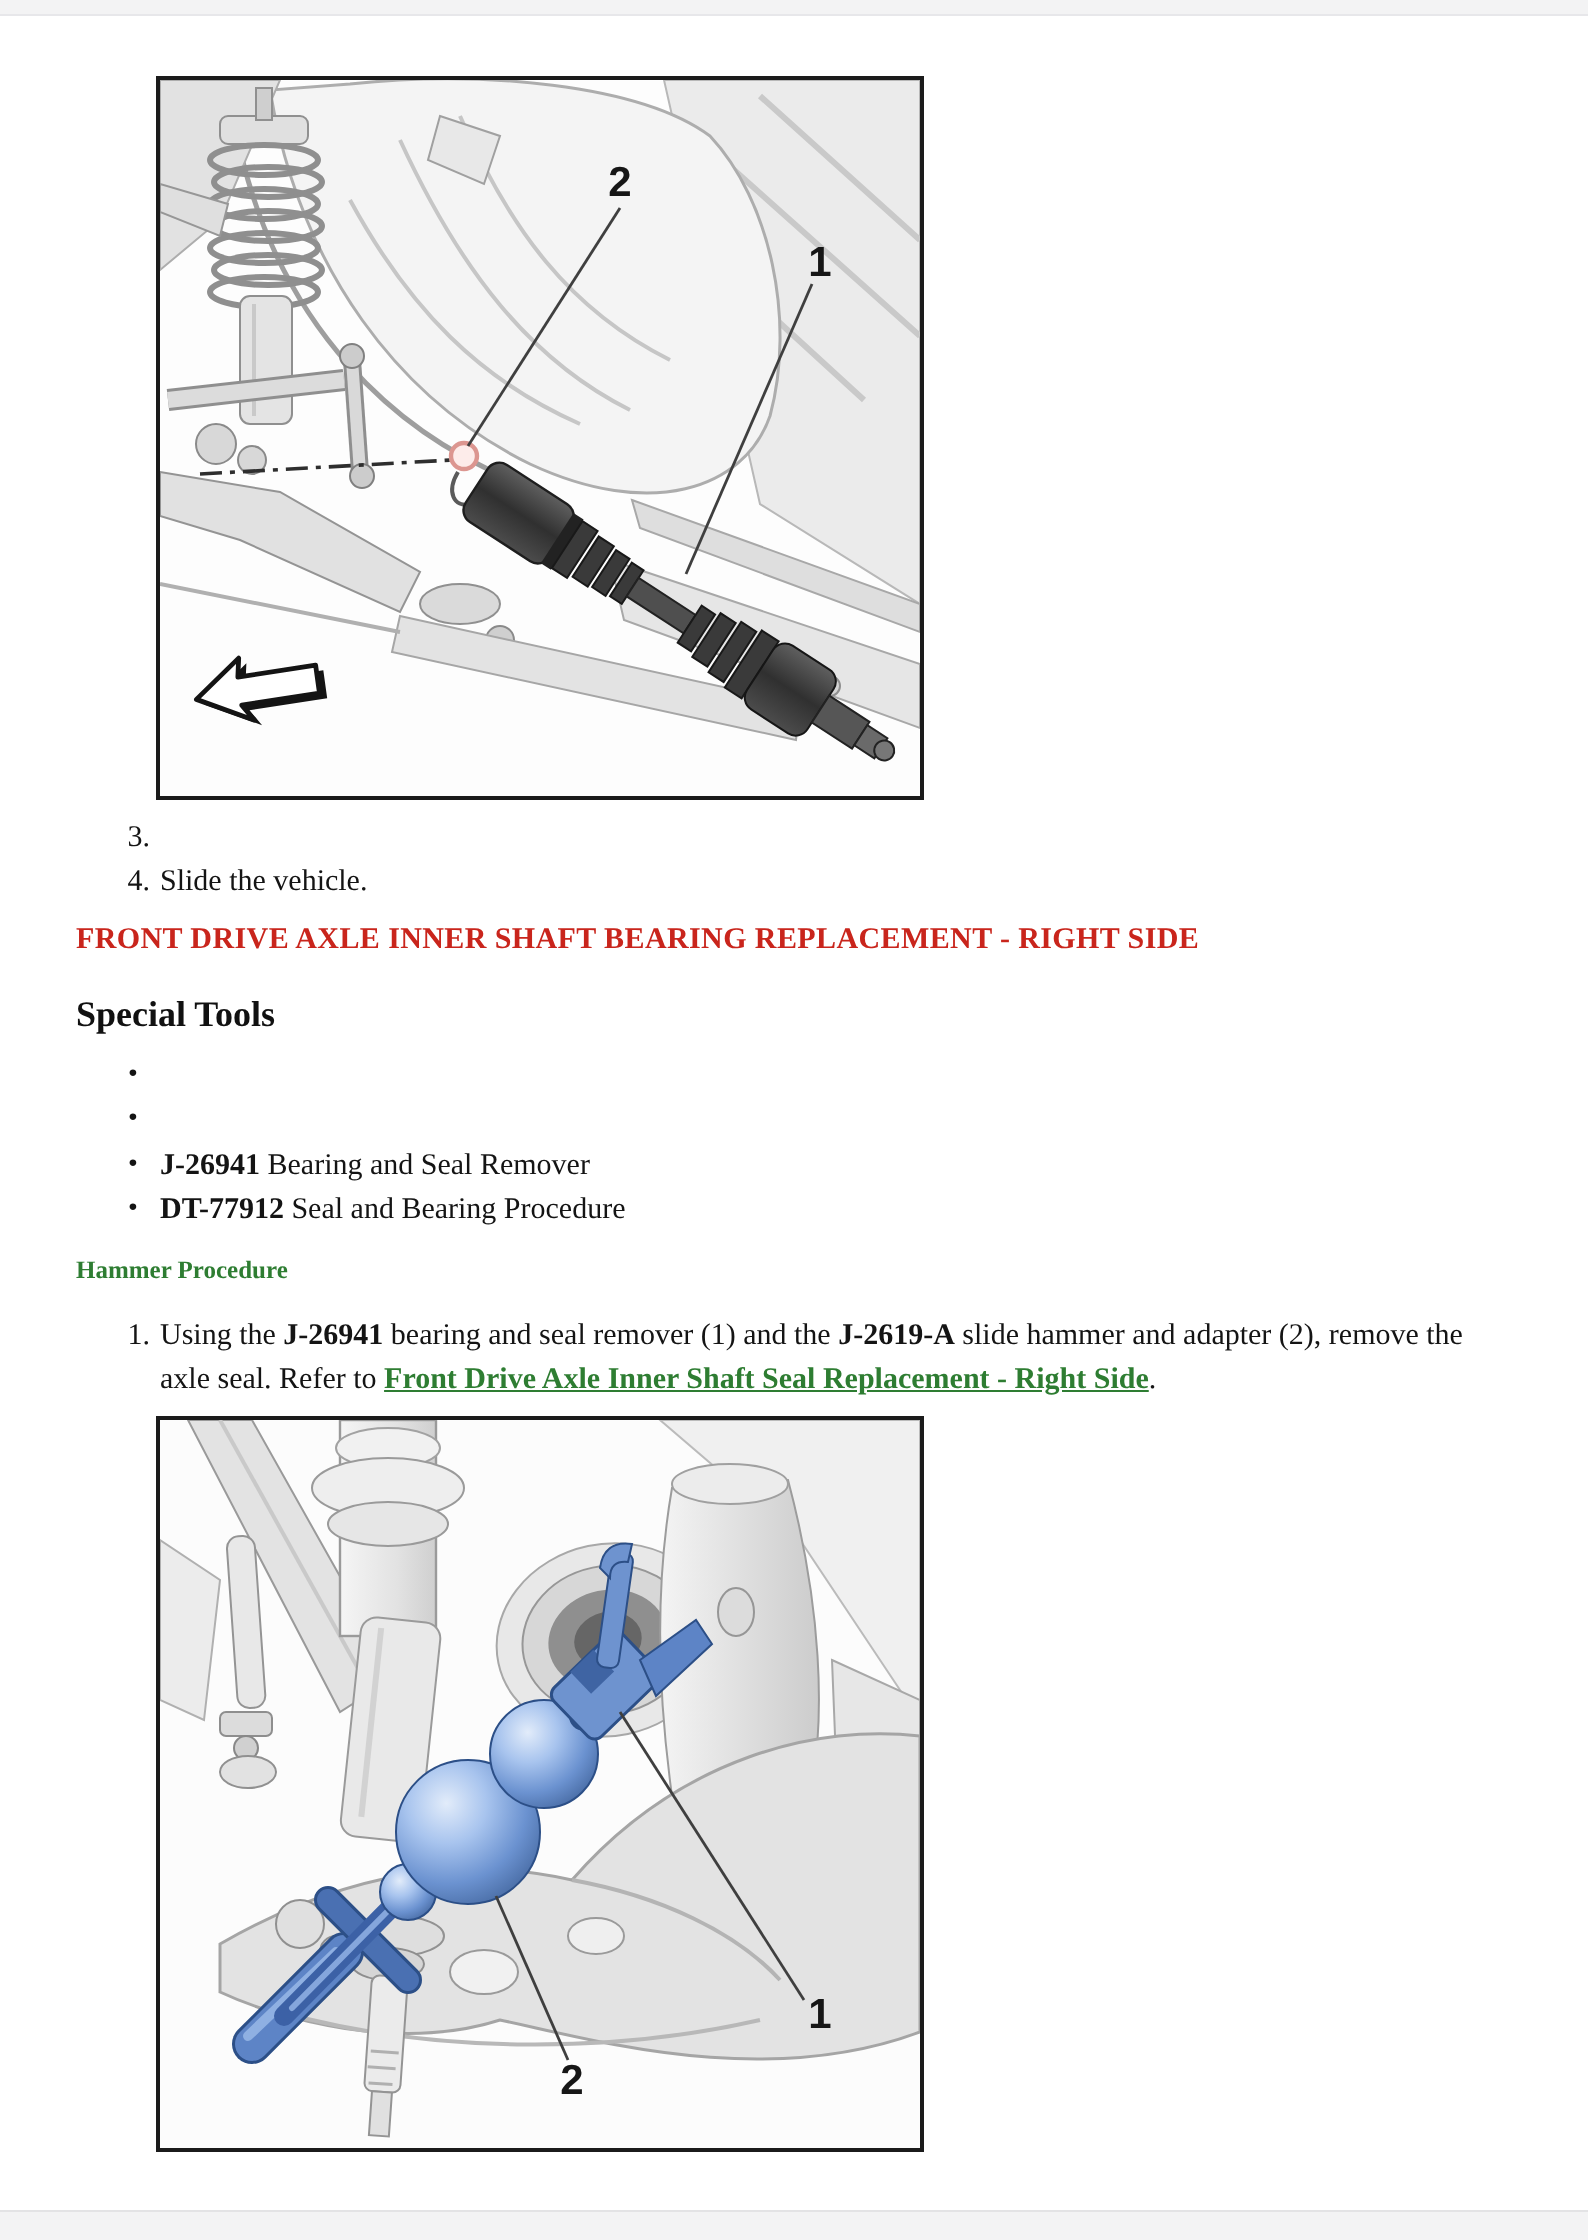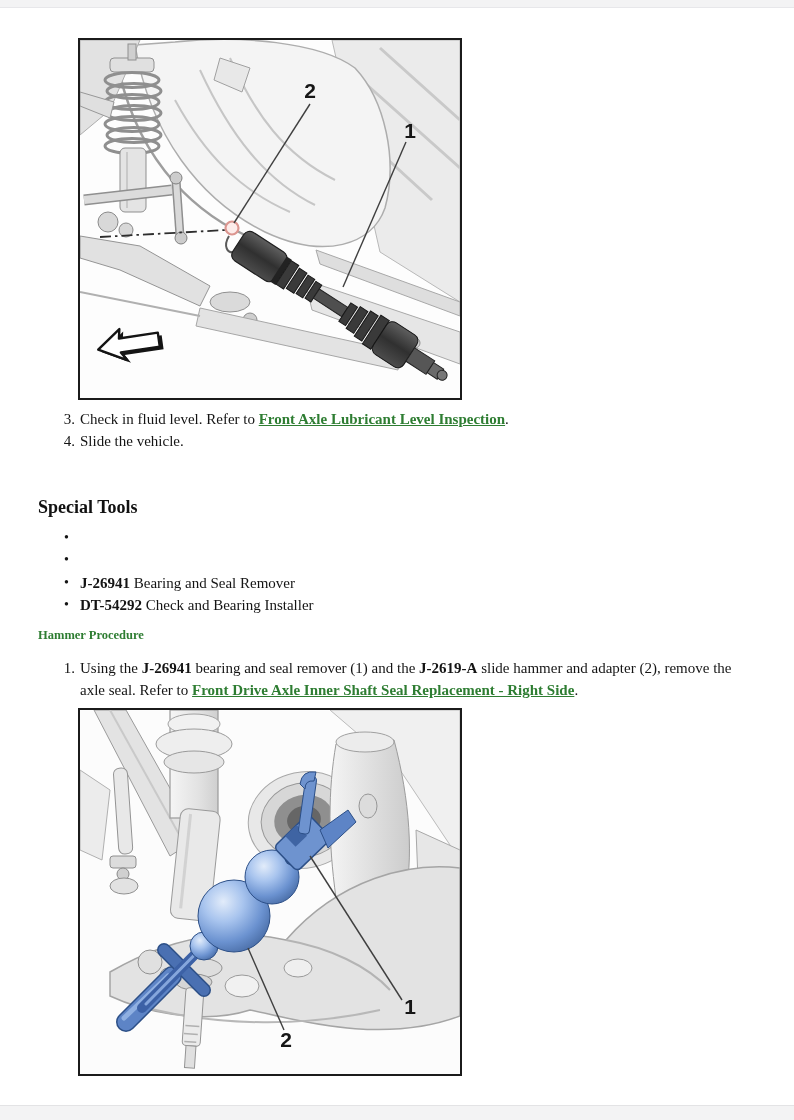--- a/index.html
+++ b/index.html
@@ -113,44 +113,44 @@
       <g transform="translate(16,302) rotate(-16)">
         <path d="M0,8 L26,-6 L23,3 L62,8 L60,22 L21,17 L25,26 Z" transform="translate(3,3.5)" fill="#141414"></path>
         <path d="M0,8 L26,-6 L23,3 L62,8 L60,22 L21,17 L25,26 Z" fill="#ffffff" stroke="#141414" stroke-width="2.4" stroke-linejoin="round"></path>
       </g>
     </svg>
   </div>
 
   <div class="steps">
     <div class="step-row">
       <span class="step-num">3.</span>
-      <span class="step-text"><span>Check in fluid level. Refer to </span><span class="link">Front Axle Lubricant Level Inspection</span><span>.</span></span>
     </div>
     <div class="step-row">
       <span class="step-num">4.</span>
       <span class="step-text">Slide the vehicle.</span>
     </div>
   </div>
 
+  <div class="section-heading">FRONT DRIVE AXLE INNER SHAFT BEARING REPLACEMENT - RIGHT SIDE</div>
 
   <div class="subheading">Special Tools</div>
   <div class="tools">
     <div class="tool-row">
       <span class="bullet">•</span>
     </div>
     <div class="tool-row">
       <span class="bullet">•</span>
     </div>
     <div class="tool-row">
       <span class="bullet">•</span>
       <span><b>J-26941</b><span> Bearing and Seal Remover</span></span>
     </div>
     <div class="tool-row">
       <span class="bullet">•</span>
-      <span><b>DT-54292</b><span> Check and Bearing Installer</span></span>
+      <span><b>DT-77912</b><span> Seal and Bearing Procedure</span></span>
     </div>
   </div>
 
   <div class="removal-heading">Hammer Procedure</div>
   <div class="removal-step">
     <span class="step-num">1.</span>
     <span class="step-text"><span>Using the </span><b>J-26941</b><span> bearing and seal remover (1) and the </span><b>J-2619-A</b><span> slide hammer and adapter (2), remove the axle seal. Refer to </span><span class="link">Front Drive Axle Inner Shaft Seal Replacement - Right Side</span><span>.</span></span>
   </div>
 
   <div class="figure" id="fig2">

